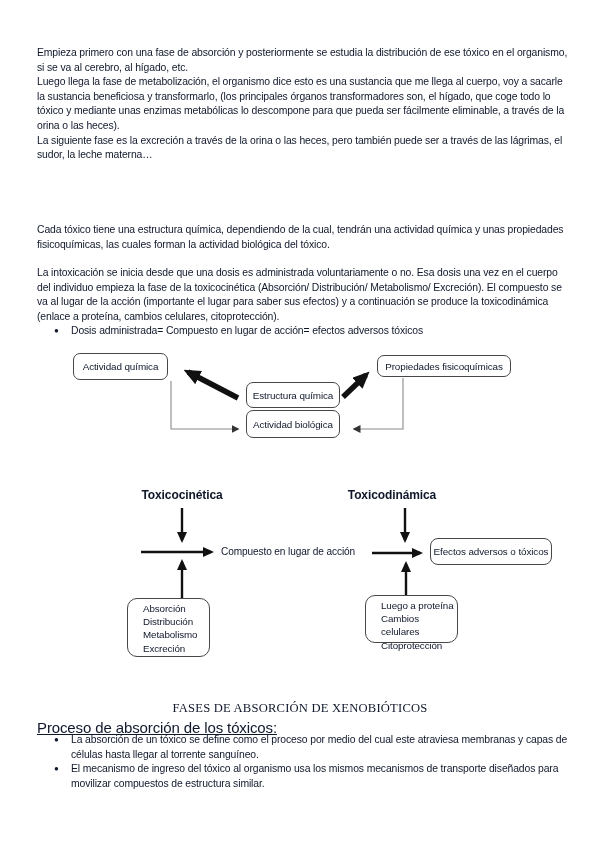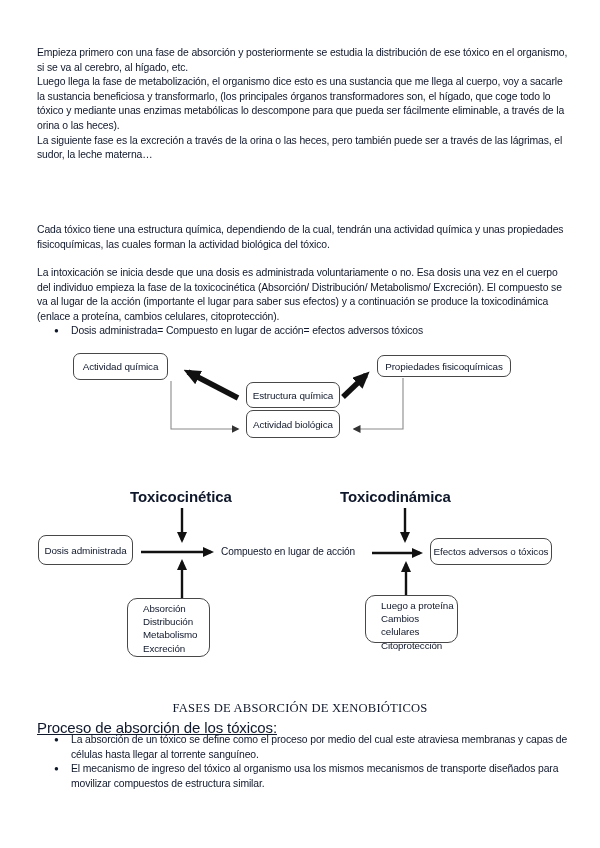--- a/index.html
+++ b/index.html
@@ -39,22 +39,22 @@
   .dbox.list{
     display:block;text-align:left;
     border-radius:10px;
     padding:3px 0 0 15px;
     line-height:13.2px;
     font-size:9.8px;
   }
   .dlabel{
     position:absolute;
     font-weight:bold;
-    font-size:15px;
-    text-align:left;
+    font-size:12px;
+    text-align:center;
     letter-spacing:-0.1px;
   }
   .dtext{
     position:absolute;
     font-size:10.1px;
     letter-spacing:-0.1px;
     text-align:center;
   }
   svg.overlay{position:absolute;left:0;top:0;}
   .sec-title{
@@ -153,23 +153,20 @@
       <line x1="141" y1="72" x2="211" y2="72" stroke="#111" stroke-width="2.4" marker-end="url(#ah-med)"></line>
 
       <line x1="372" y1="73" x2="420" y2="73" stroke="#111" stroke-width="2.4" marker-end="url(#ah-med)"></line>
 
       <line x1="182" y1="120" x2="182" y2="82" stroke="#111" stroke-width="2.4" marker-end="url(#ah-med)"></line>
 
       <line x1="406" y1="117" x2="406" y2="84" stroke="#111" stroke-width="2.4" marker-end="url(#ah-med)"></line>
     </svg>
     <div class="dlabel" style="left:130px;top:8px;width:104px;">Toxicocinética</div>
     <div class="dlabel" style="left:340px;top:8px;width:104px;">Toxicodinámica</div>
-    <div class="dbox" style="left:38px;top:55px;width:95px;height:30px;border-radius:8px;">
-        <span>Dosis administrada</span>
-      </div>
     <div class="dtext" style="left:218px;top:66px;width:140px;">Compuesto en lugar de acción</div>
     <div class="dbox" style="left:430px;top:58px;width:122px;height:27px;border-radius:8px;">
         <span>Efectos adversos o tóxicos</span>
       </div>
     <div class="dbox list" style="left:127px;top:118px;width:83px;height:59px;">
       <div>Absorción</div>
       <div>Distribución</div>
       <div>Metabolismo</div>
       <div>Excreción</div>
     </div>

